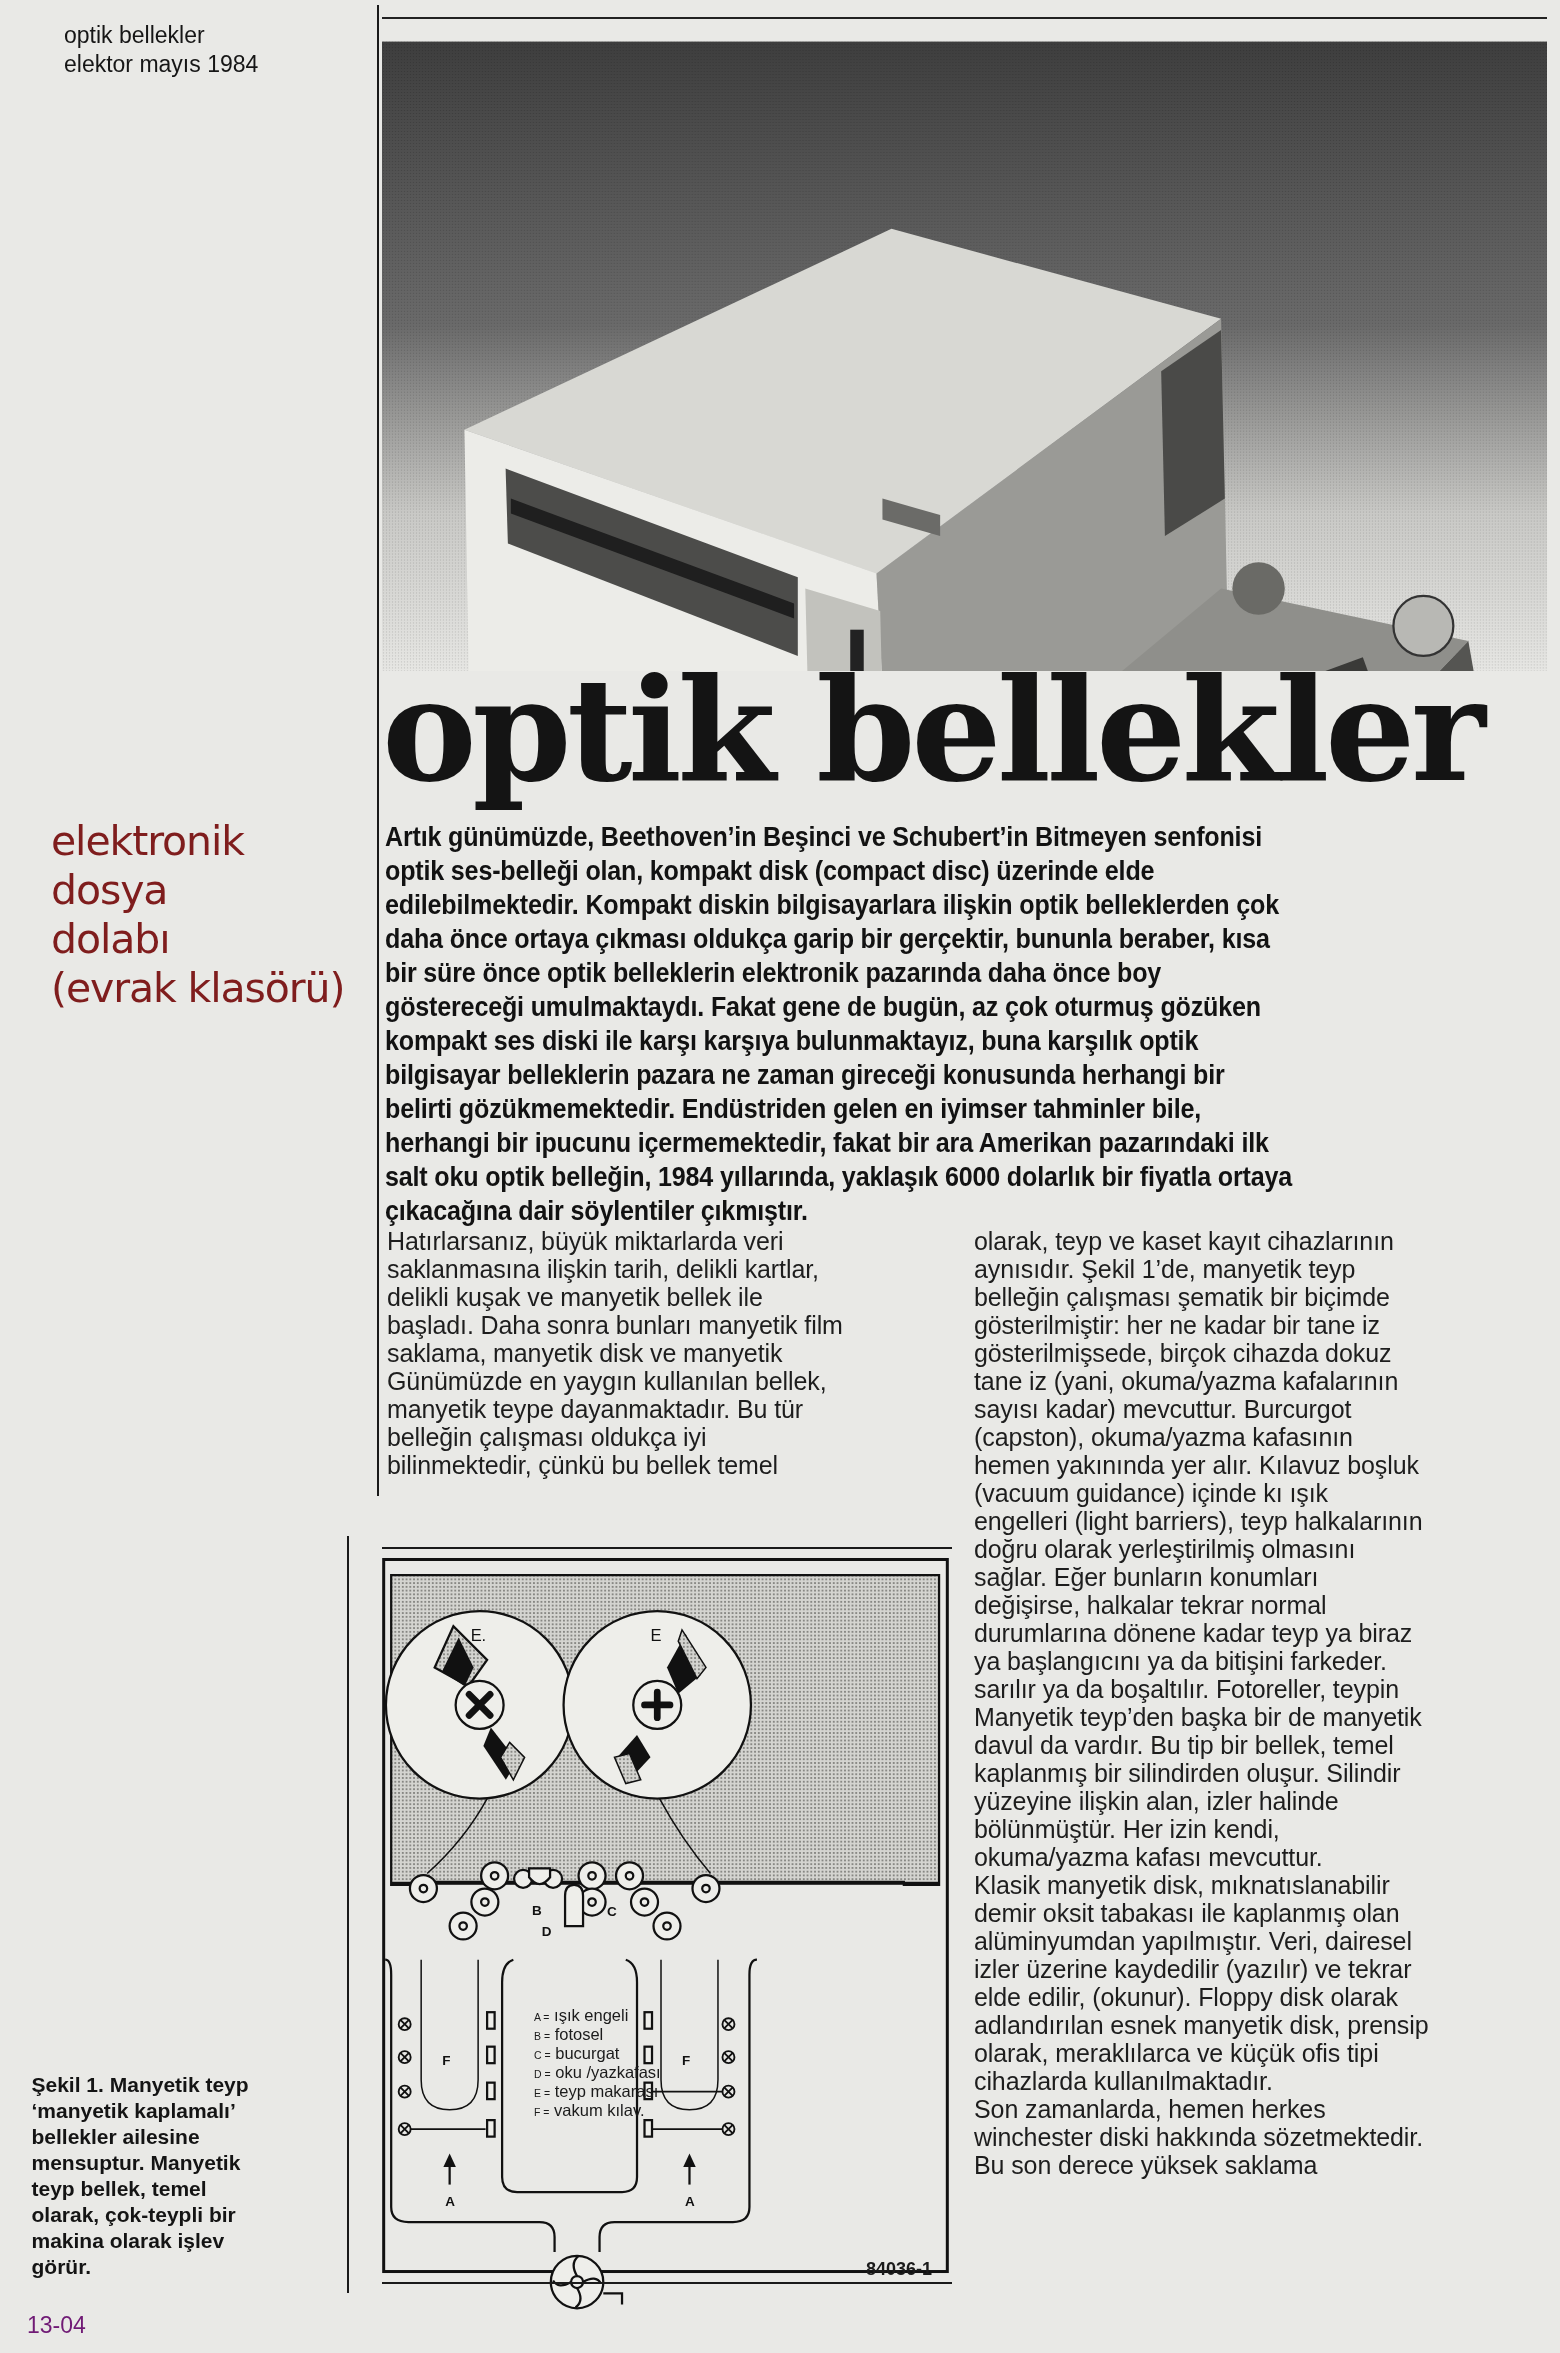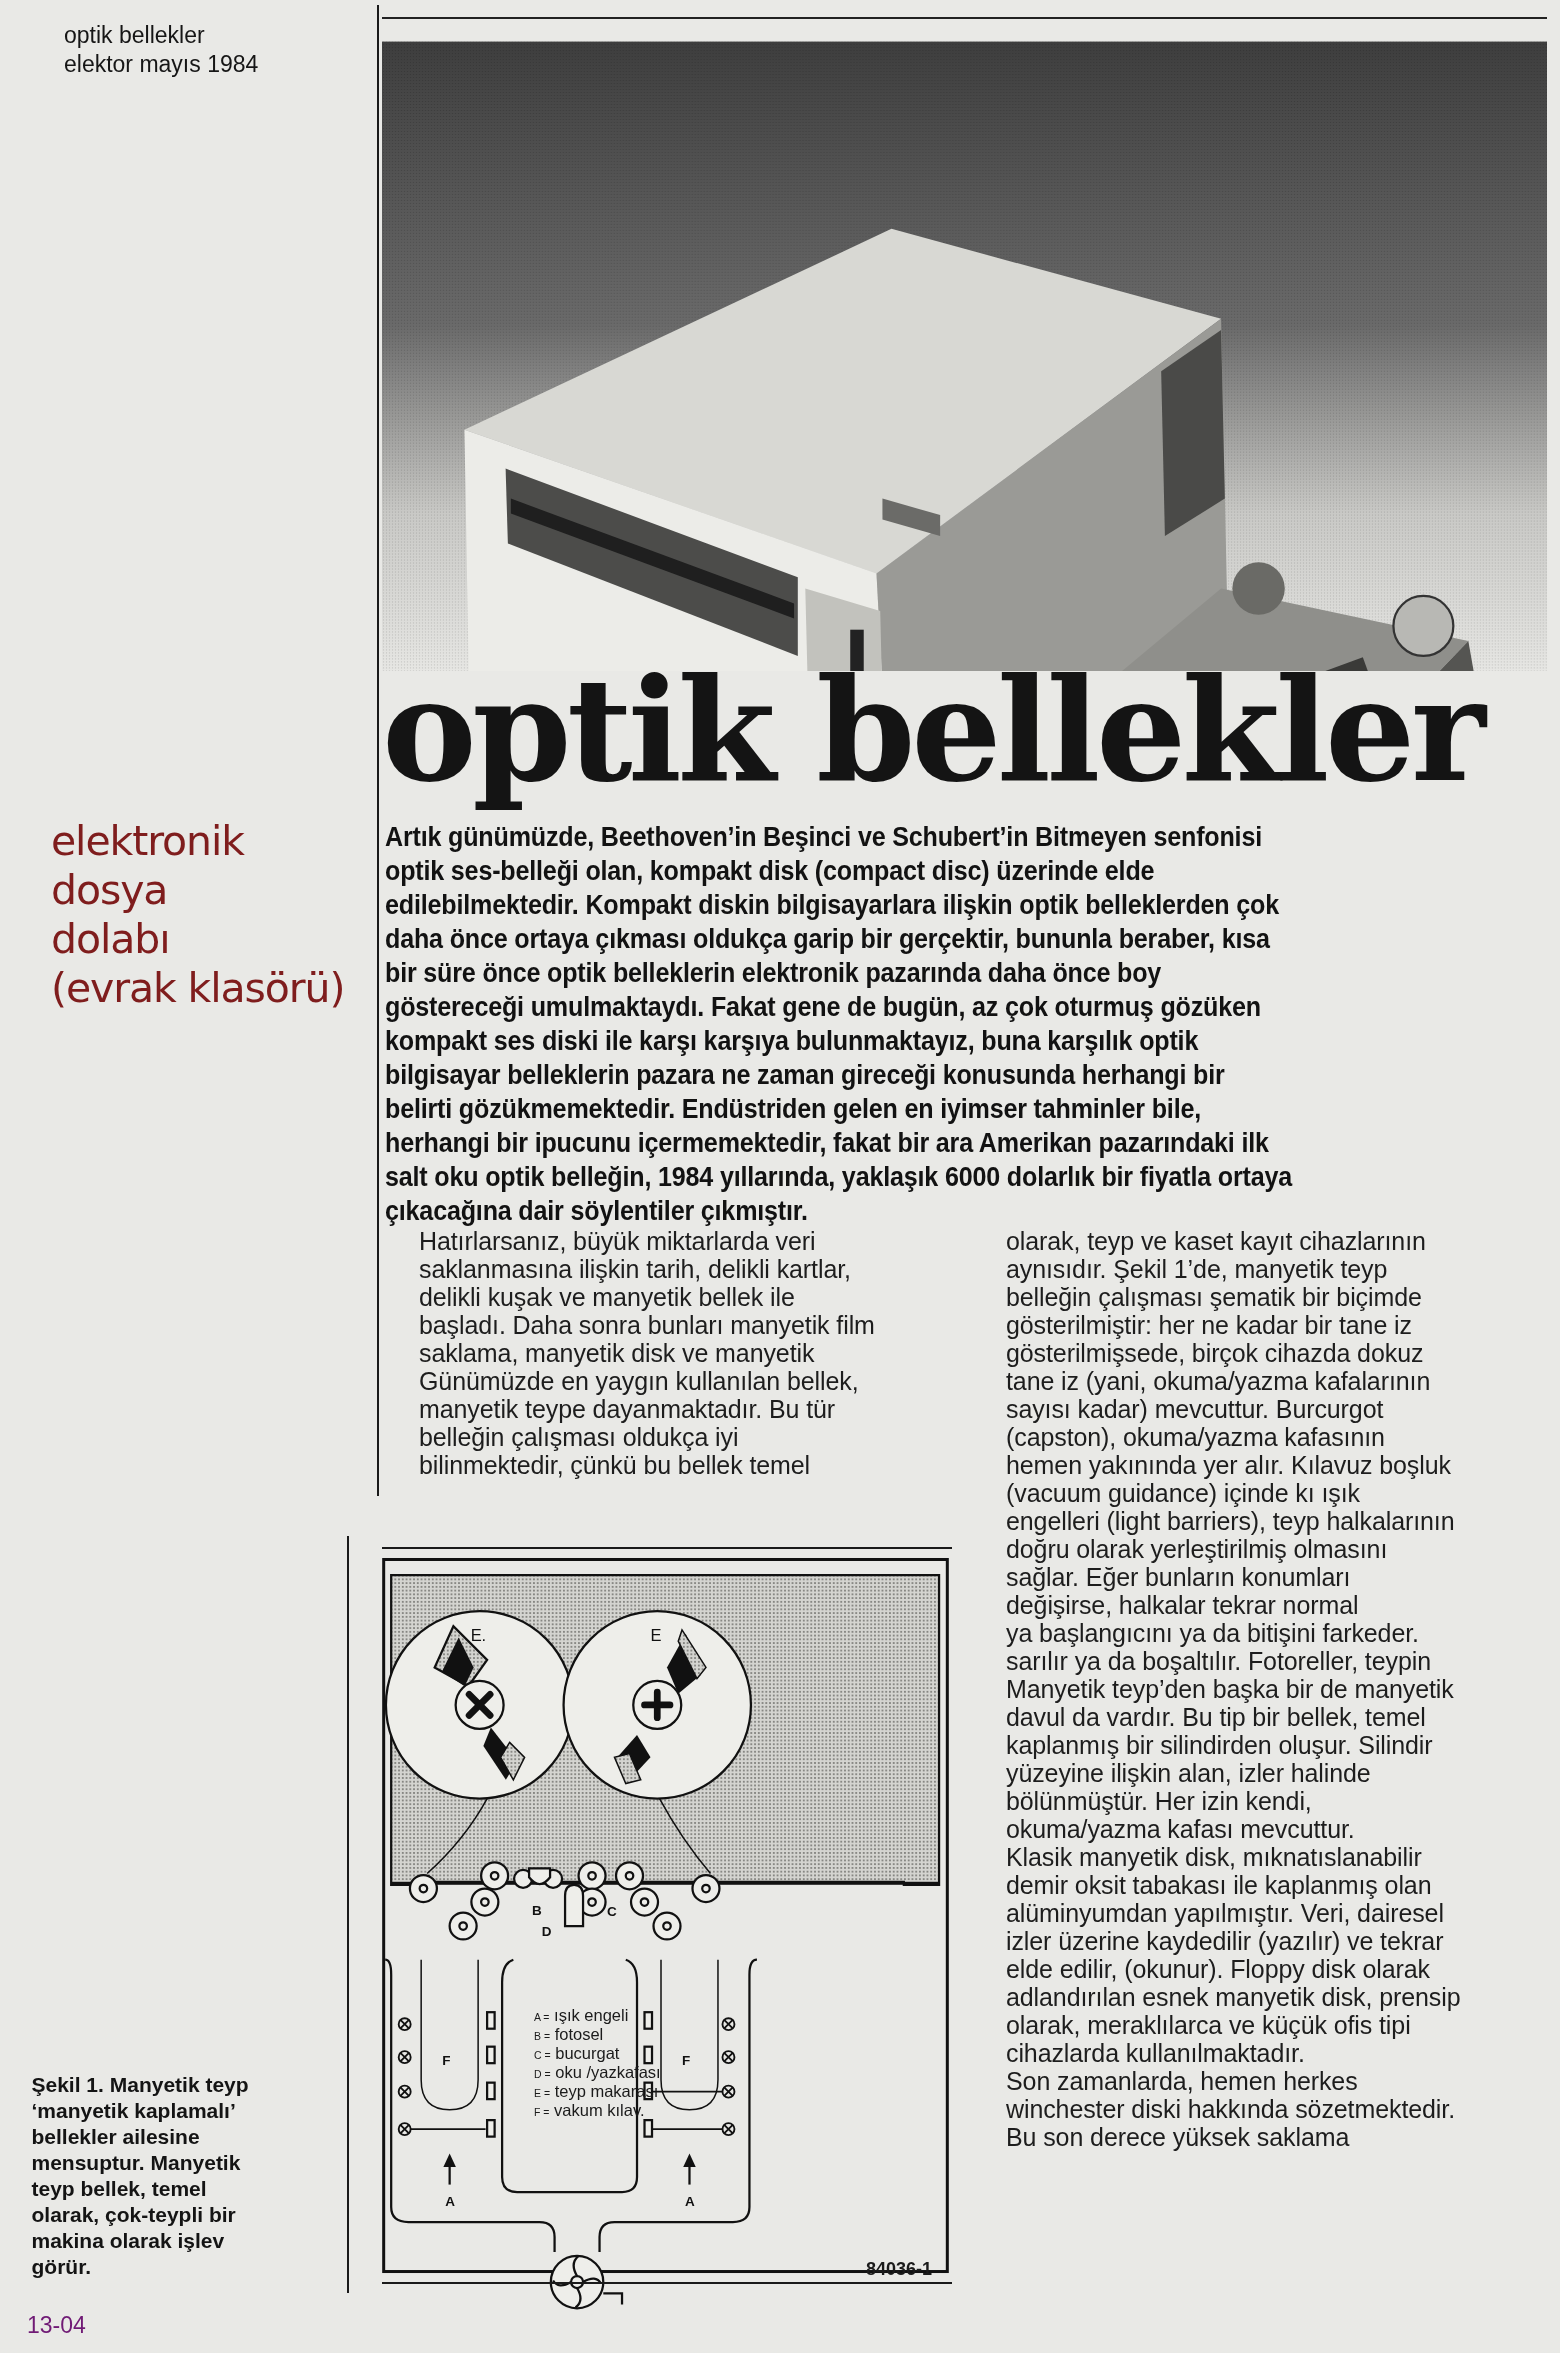--- a/index.html
+++ b/index.html
@@ -30,21 +30,21 @@
     font-weight: bold; font-size: 142px; line-height: 157px; letter-spacing: -4.5px; color: #141414;
   }
   
   .lead {
     left: 385px; top: 820px; width: 1154px;
     font-family: "Liberation Sans", sans-serif; font-weight: bold;
     font-size: 27px; line-height: 34px; letter-spacing: -0.2px; color: #121212;
     transform: scaleX(0.93); transform-origin: left top;
   }
   
-  .col { font-size: 25px; line-height: 28px; color: #1d1d1d; letter-spacing: -0.1px; margin-left: 32px; }
+  .col { font-size: 25px; line-height: 28px; color: #1d1d1d; letter-spacing: -0.1px; }
   .col p { margin: 0; }
   .col-left { left: 387px; top: 1227px; width: 577px; }
   .col-right { left: 974px; top: 1227px; width: 577px; }
   .col-right { top: 1227px; }
   
   .diagram-rule { left: 382px; top: 1547px; width: 570px; height: 2.2px; background: #1a1a1a; }
   .diagram { left: 382px; top: 1555px; width: 570px; height: 757px; }
   .fig-code { left: 866px; top: 2259px; font-size: 18px; font-weight: bold; color: #1a1a1a; }
   .diagram-bottom-rule { left: 382px; top: 2282px; width: 570px; height: 2.2px; background: #1a1a1a; }
   
@@ -165,20 +165,21 @@
   <p>gösterilmişsede, birçok cihazda dokuz</p>
   <p>tane iz (yani, okuma/yazma kafalarının</p>
   <p>sayısı kadar) mevcuttur. Burcurgot</p>
   <p>(capston), okuma/yazma kafasının</p>
   <p>hemen yakınında yer alır. Kılavuz boşluk</p>
   <p>(vacuum guidance) içinde kı ışık</p>
   <p>engelleri (light barriers), teyp halkalarının</p>
   <p>doğru olarak yerleştirilmiş olmasını</p>
   <p>sağlar. Eğer bunların konumları</p>
   <p>değişirse, halkalar tekrar normal</p>
+  <p>durumlarına dönene kadar teyp ya biraz</p>
   <p>ya başlangıcını ya da bitişini farkeder.</p>
   <p>sarılır ya da boşaltılır. Fotoreller, teypin</p>
   <p>Manyetik teyp’den başka bir de manyetik</p>
   <p>davul da vardır. Bu tip bir bellek, temel</p>
   <p>kaplanmış bir silindirden oluşur. Silindir</p>
   <p>yüzeyine ilişkin alan, izler halinde</p>
   <p>bölünmüştür. Her izin kendi,</p>
   <p>okuma/yazma kafası mevcuttur.</p>
   <p>Klasik manyetik disk, mıknatıslanabilir</p>
   <p>demir oksit tabakası ile kaplanmış olan</p>

